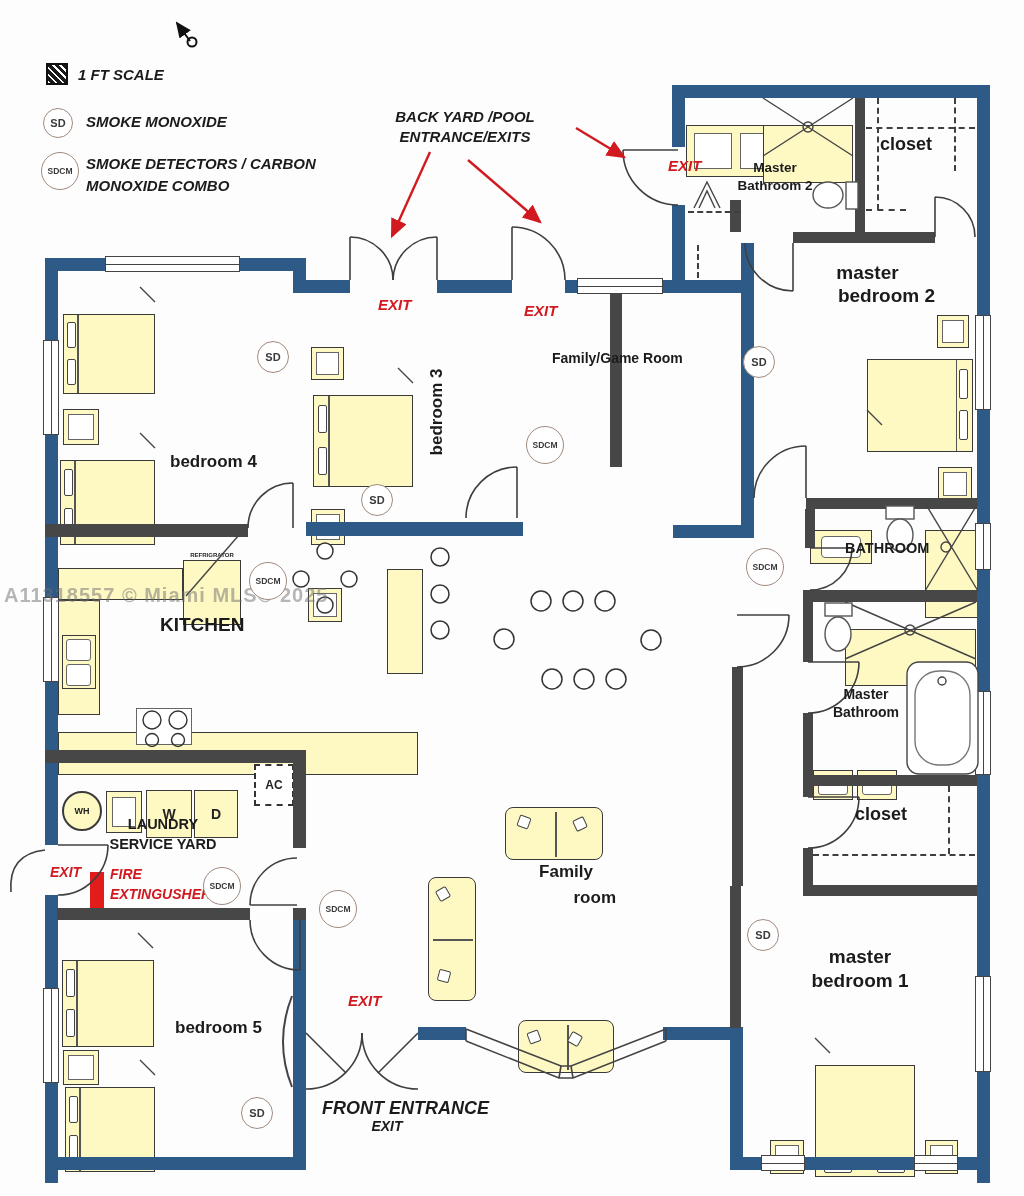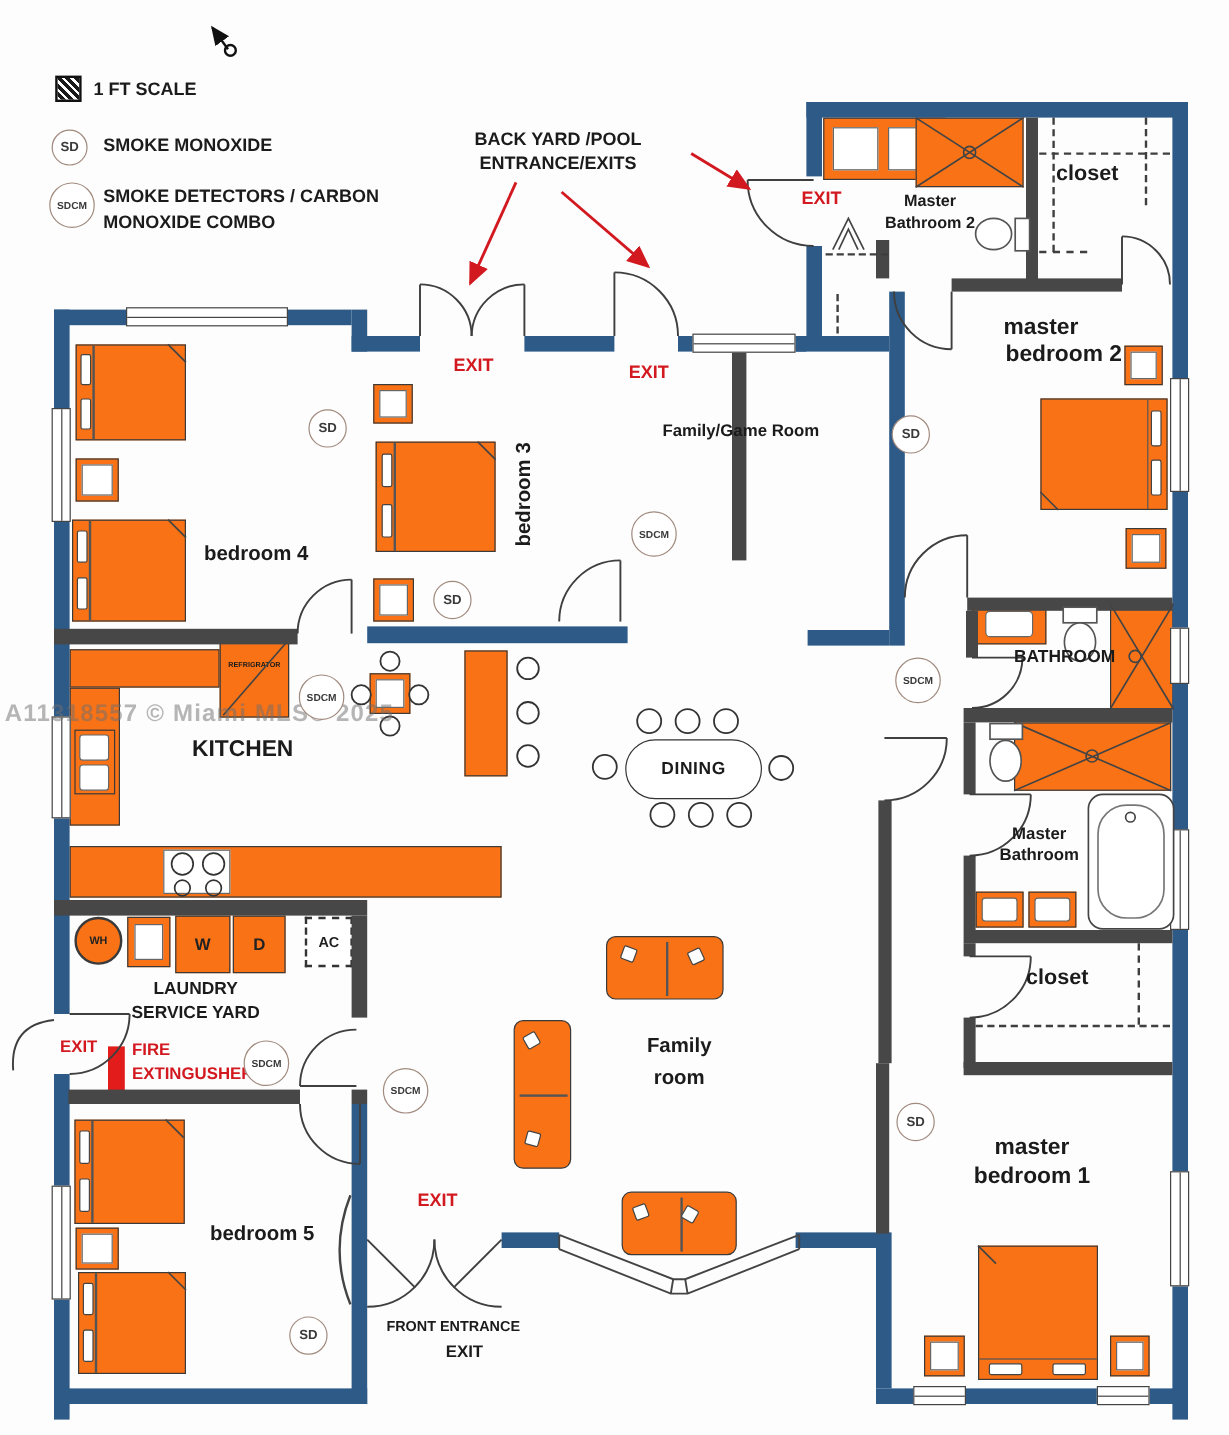--- a/index.html
+++ b/index.html
@@ -3,26 +3,26 @@
 <meta charset="utf-8">
 <style>
   html,body{margin:0;padding:0;background:#fff;}
   .plan{position:relative;width:1024px;height:1196px;background:#fdfdfd;
         font-family:"Liberation Sans",sans-serif;overflow:hidden;}
   .wb{position:absolute;background:#2e5a88;}
   .wg{position:absolute;background:#474747;}
   .win{position:absolute;background:#fff;border:1px solid #444;box-sizing:border-box;}
   .win-h::after{content:"";position:absolute;left:0;right:0;top:50%;border-top:1px solid #444;}
   .win-v::after{content:"";position:absolute;top:0;bottom:0;left:50%;border-left:1px solid #444;}
-  .f{position:absolute;border:1.5px solid #3a3a3a;background:#f97316;box-sizing:border-box;}
+  .f{position:absolute;border:1.5px solid #3a3a3a;background:#fef9c3;box-sizing:border-box;margin-top:27px;}
   .f2{position:absolute;border:1px solid #666;box-sizing:border-box;background:#fff;}
   .pil{position:absolute;border:1.2px solid #444;background:#fff;border-radius:2px;box-sizing:border-box;}
   .seam{position:absolute;background:#555;}
   .lbl{position:absolute;font-weight:bold;color:#1b1b1b;white-space:nowrap;}
-  .it{}
+  .it{font-style:italic;}
   .red{color:#d31920;}
   .det{position:absolute;border:1.6px solid #a18a7e;border-radius:50%;background:#fff;
        display:flex;align-items:center;justify-content:center;font-weight:bold;color:#3a3a3a;box-sizing:border-box;}
   .dh{position:absolute;border-top:2px dashed #3f3f3f;}
   .dv{position:absolute;border-left:2px dashed #3f3f3f;}
   svg.overlay{position:absolute;left:0;top:0;pointer-events:none;}
   .hatch{position:absolute;border:2px solid #111;box-sizing:border-box;
          background:repeating-linear-gradient(45deg,#fff 0 2px,#1a1a1a 2px 5px);}
   .wm{position:absolute;color:rgba(110,110,110,.5);font-size:20px;letter-spacing:1px;font-weight:bold;}
   .oval{position:absolute;border:1.6px solid #333;border-radius:26px;background:#fff;
@@ -88,23 +88,20 @@
   </div>
   <div class="f" style="left:183px;top:533px;width:58px;height:65px"></div>
   <div class="lbl" style="left:184px;top:552px;width:56px;font-size:6px;text-align:center">REFRIGRATOR</div>
   <div class="f" style="left:58px;top:705px;width:360px;height:43px"></div>
   <div class="f2" style="left:136px;top:708px;width:56px;height:37px"></div>
   <div class="f" style="left:387px;top:542px;width:36px;height:105px"></div>
   <div class="f" style="left:308px;top:561px;width:34px;height:34px">
       <div class="f2" style="inset:4px"></div>
     </div>
 
-  <div class="oval" style="left:521px;top:616px;width:112px;height:48px">
-    <span class="lbl" style="position:static;font-size:14.5px;letter-spacing:.5px">DINING</span>
-  </div>
 
   <div class="f" style="left:810px;top:503px;width:62px;height:34px">
     <div class="f2" style="left:10px;top:5px;width:40px;height:22px;border-radius:4px"></div>
   </div>
   <div class="f" style="left:925px;top:503px;width:53px;height:88px"></div>
 
   <div class="f" style="left:845px;top:602px;width:131px;height:57px"></div>
   <div class="f" style="left:813px;top:743px;width:40px;height:30px">
       <div class="f2" style="inset:4px;border-radius:3px"></div>
     </div>
@@ -375,35 +372,35 @@
   <div class="lbl" style="left:715px;top:178px;width:120px;text-align:center;font-size:13.5px">Bathroom 2</div>
   <div class="lbl" style="left:880px;top:134px;font-size:18px">closet</div>
   <div class="lbl" style="left:160px;top:614px;font-size:19px">KITCHEN</div>
   <div class="lbl" style="left:845px;top:540px;font-size:14.5px">BATHROOM</div>
   <div class="lbl" style="left:806px;top:686px;width:120px;text-align:center;font-size:14px">Master</div>
   <div class="lbl" style="left:806px;top:704px;width:120px;text-align:center;font-size:14px">Bathroom</div>
   <div class="lbl" style="left:855px;top:804px;font-size:18px">closet</div>
   <div class="lbl" style="left:98px;top:816px;width:130px;text-align:center;font-size:14.5px">LAUNDRY</div>
   <div class="lbl" style="left:98px;top:836px;width:130px;text-align:center;font-size:14.5px">SERVICE YARD</div>
   <div class="lbl" style="left:516px;top:862px;width:100px;text-align:center;font-size:17px">Family</div>
-  <div class="lbl" style="left:516px;top:888px;width:100px;text-align:center;font-size:17px">room</div>
+  <div class="lbl" style="left:516px;top:888px;width:100px;text-align:right;font-size:17px">room</div>
   <div class="lbl" style="left:175px;top:1018px;font-size:17px">bedroom 5</div>
   <div class="lbl" style="left:795px;top:946px;width:130px;text-align:center;font-size:19px">master</div>
   <div class="lbl" style="left:795px;top:970px;width:130px;text-align:center;font-size:19px">bedroom 1</div>
 
   <div class="lbl it" style="left:385px;top:108px;width:160px;text-align:center;font-size:15px">BACK YARD /POOL</div>
   <div class="lbl it" style="left:385px;top:128px;width:160px;text-align:center;font-size:15px">ENTRANCE/EXITS</div>
   <div class="lbl it red" style="left:378px;top:296px;font-size:15px">EXIT</div>
   <div class="lbl it red" style="left:524px;top:302px;font-size:15px">EXIT</div>
   <div class="lbl it red" style="left:668px;top:157px;font-size:15px">EXIT</div>
   <div class="lbl it red" style="left:50px;top:864px;font-size:14px">EXIT</div>
   <div class="lbl it red" style="left:348px;top:992px;font-size:15px">EXIT</div>
   <div class="lbl it red" style="left:110px;top:866px;font-size:14px">FIRE</div>
   <div class="lbl it red" style="left:110px;top:886px;font-size:14px">EXTINGUSHER</div>
-  <div class="lbl it" style="left:322px;top:1098px;width:130px;text-align:left;font-size:12px">FRONT ENTRANCE</div>
+  <div class="lbl it" style="left:322px;top:1098px;width:130px;text-align:center;font-size:18px">FRONT ENTRANCE</div>
   <div class="lbl it" style="left:322px;top:1118px;width:130px;text-align:center;font-size:14px">EXIT</div>
 
   <div class="det" style="left:257px;top:341px;width:32px;height:32px;font-size:11px">
       <span>SD</span>
     </div>
   <div class="det" style="left:361px;top:484px;width:32px;height:32px;font-size:11px">
       <span>SD</span>
     </div>
   <div class="det" style="left:526px;top:426px;width:38px;height:38px;font-size:8.5px">
       <span>SDCM</span>

